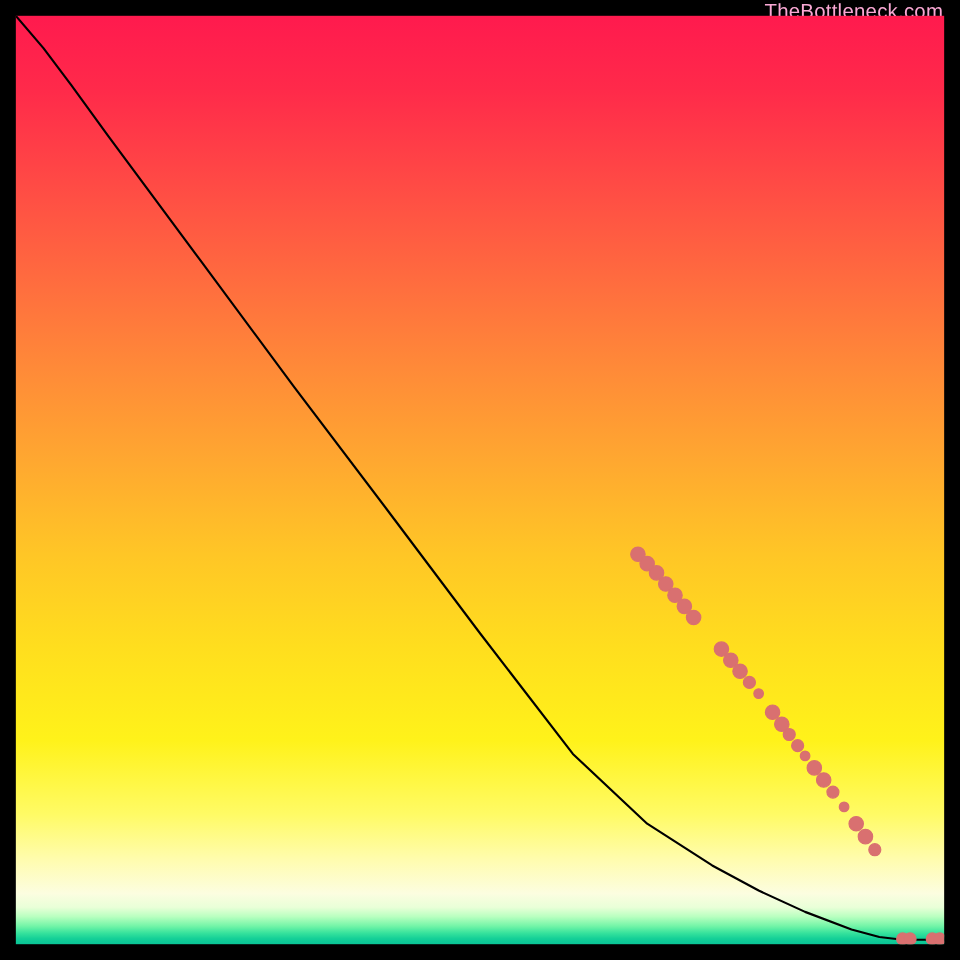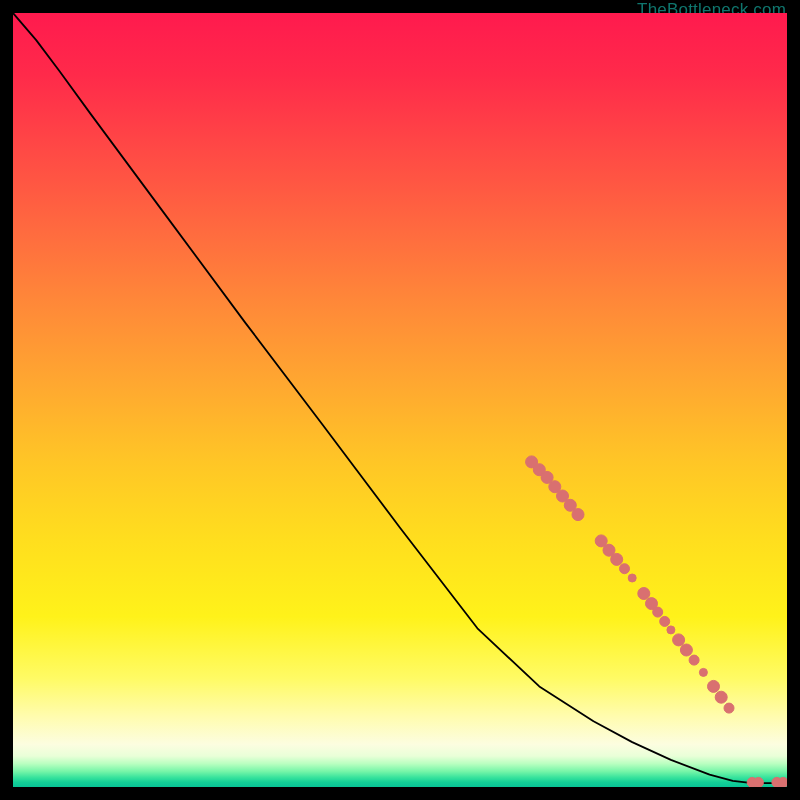--- a/index.html
+++ b/index.html
@@ -48,21 +48,21 @@
       #75f5a8 98%,
       #35e29c 98.8%,
       #13cf97 99.4%,
       #09c396 100%
     );
   }
   .watermark {
     position: absolute;
     top: 0px;
     right: 14px;
-    color: #0f766e;
+    color: #f9a8d4;
     font-size: 17px;
     letter-spacing: 0.2px;
     user-select: none;
   }
   svg.curve {
     position: absolute;
     inset: 0;
     width: 774px;
     height: 774px;
   }

